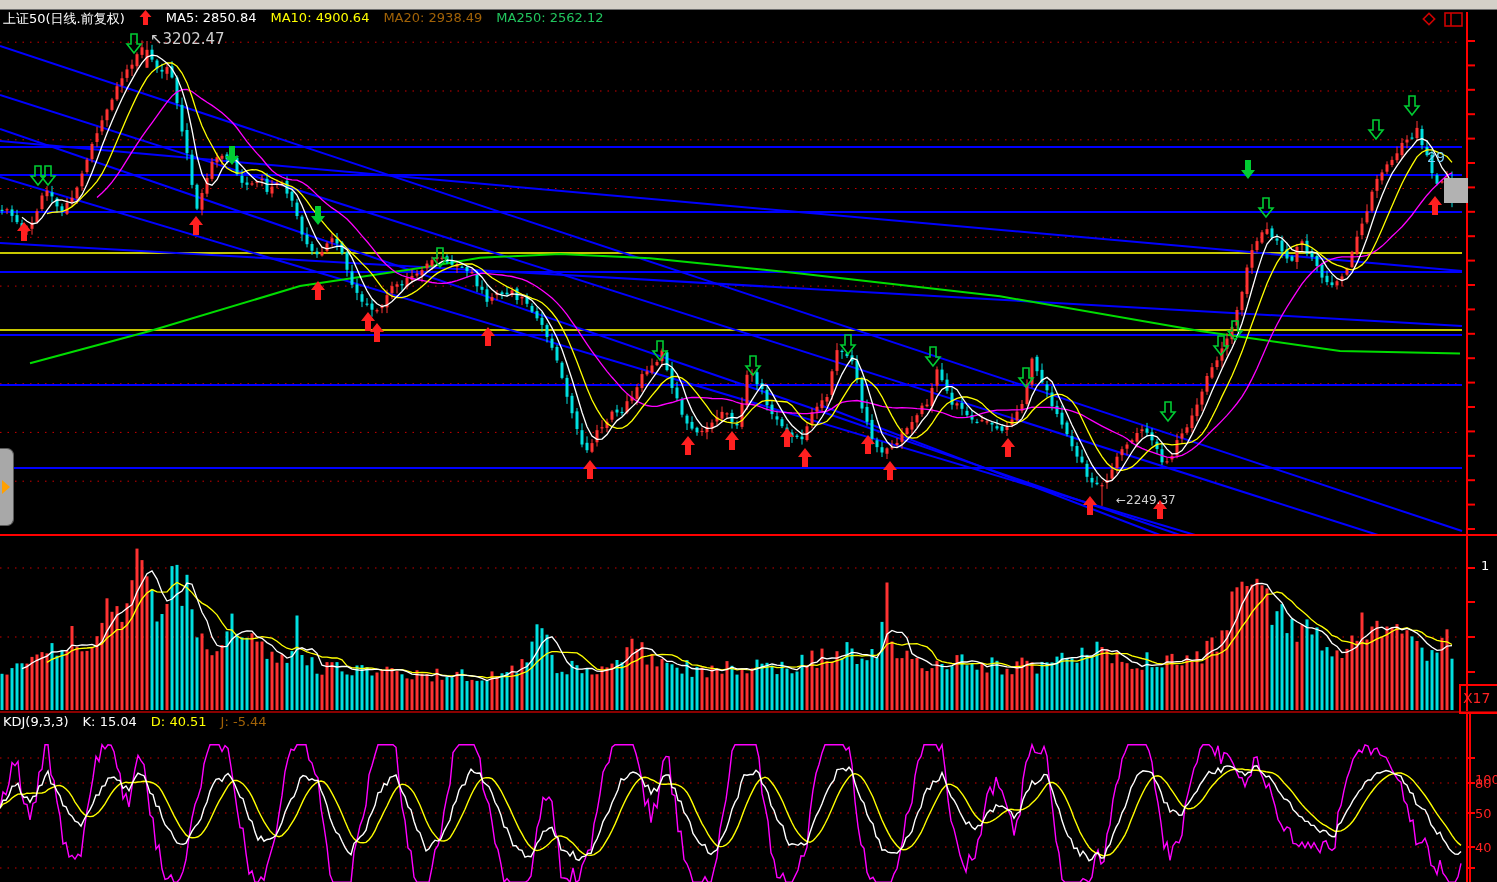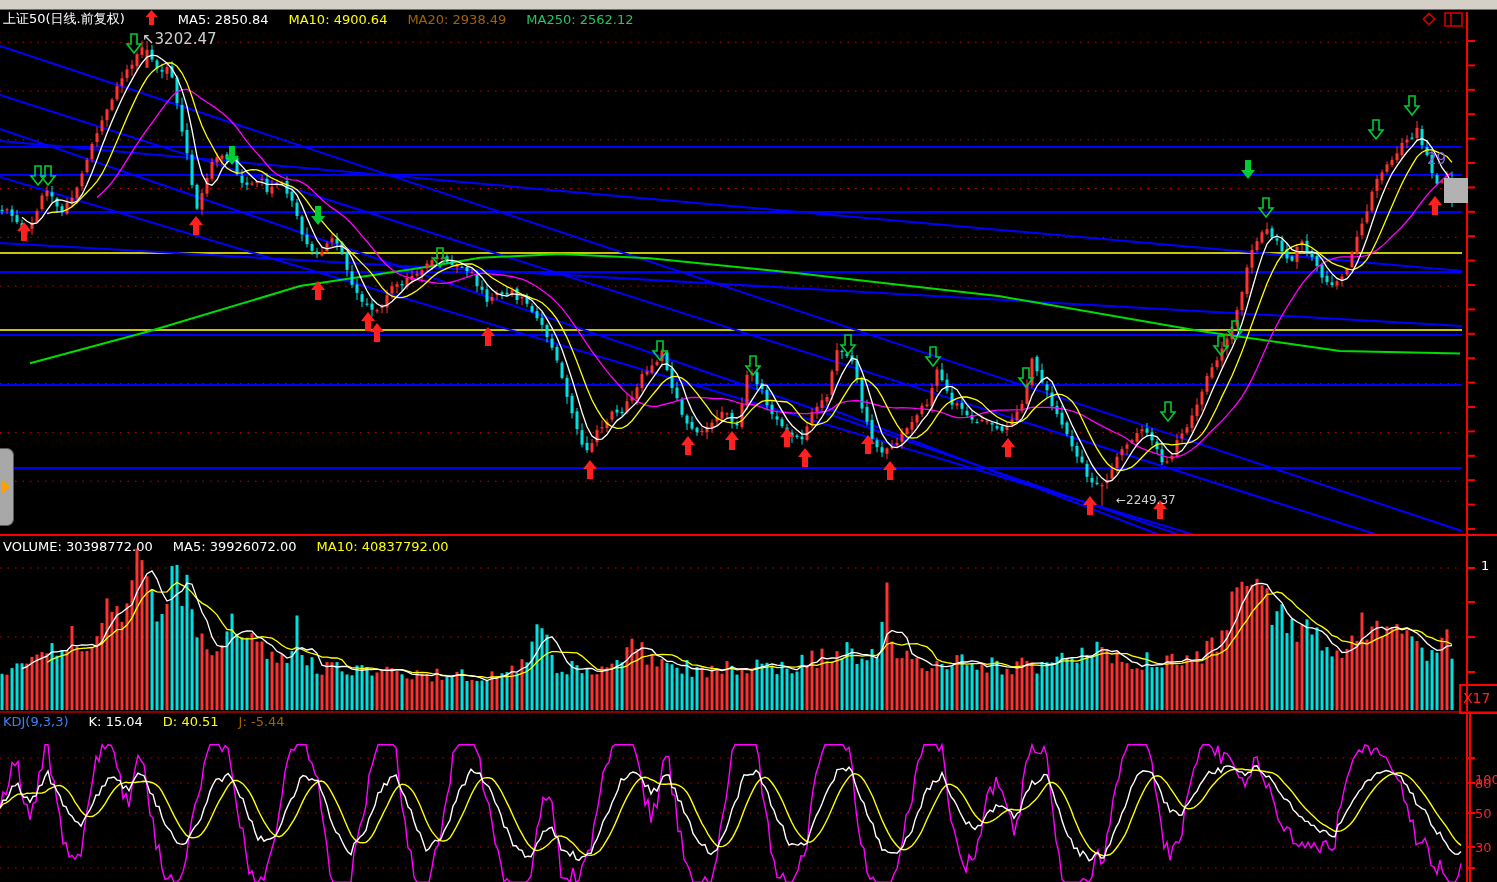--- a/index.html
+++ b/index.html
@@ -1,30 +1,30 @@
 <!DOCTYPE html>
 <html><head>
 <meta charset="utf-8">
 <style>
   html,body{margin:0;padding:0;background:#000;}
   #app{position:relative;width:1497px;height:882px;background:#000;overflow:hidden;
        font-family:"DejaVu Sans","Liberation Sans",sans-serif;}
   #titlebar{position:absolute;left:0;top:0;width:1497px;height:9px;background:#d4d0c8;
             border-bottom:1px solid #6f6f6f;z-index:4;}
   #chart-svg{position:absolute;left:0;top:0;z-index:1;}
-  .hdr{position:absolute;display:flex;align-items:center;gap:20px;font-size:13px;
+  .hdr{position:absolute;display:flex;gap:14px;font-size:13px;
        white-space:nowrap;z-index:3;letter-spacing:0;}
   #price-header{left:3px;top:10px;}
   #volume-header{left:3px;top:539px;}
   #kdj-header{left:3px;top:714px;}
-  .w{color:#ffffff;} .y{color:#ffff00;} .m{color:#a16207;} .g{color:#22c55e;} .dim{color:#3b82f6;}
+  .w{color:#ffffff;} .y{color:#ffff00;} .m{color:#a16207;} .g{color:#22c55e;} .dim{color:#ffffff;}
   .overlay{position:absolute;z-index:2;white-space:nowrap;}
-  #high-label{left:142px;top:30px;color:#d0d0d0;font-size:15px;}
+  #high-label{left:150px;top:30px;color:#d0d0d0;font-size:15px;}
   #low-label{left:1116px;top:493px;color:#d0d0d0;font-size:12px;}
-  #partial-price{left:1427px;top:150px;color:#8b5cf6;font-size:15px;}
+  #partial-price{left:1427px;top:150px;color:#7dd3fc;font-size:15px;font-family:Liberation Mono, monospace;}
   #price-tag{left:1444px;top:178px;width:24px;height:25px;background:#b2b2b2;}
   #vol-axis-label{left:1481px;top:558px;color:#ffffff;font-size:13px;}
   .kdj-axis-label{left:1475px;color:#ff2222;font-size:13px;width:22px;overflow:hidden;}
   #x17-box{left:1459px;top:684px;width:36px;height:26px;border:2px solid #ff0000;
            color:#ff2222;font-size:14px;line-height:24px;padding-left:2px;overflow:hidden;}
   #win-icons{position:absolute;left:1420px;top:10px;z-index:4;display:flex;gap:6px;}
   #left-handle{position:absolute;left:0;top:448px;width:13px;height:76px;background:#a8a8a8;
                border:1px solid #5a5a5a;border-left:none;border-radius:0 7px 7px 0;z-index:4;}
   #left-handle .tri{position:absolute;left:2px;top:31px;width:0;height:0;
                     border-top:7px solid transparent;border-bottom:7px solid transparent;
@@ -1055,42 +1055,37 @@
   <div id="win-icons">
     <span><svg width="18" height="18" viewBox="0 0 18 18">
           <rect x="5" y="5" width="8" height="8" transform="rotate(45 9 9)" fill="none" stroke="#cc0000" stroke-width="1.6"></rect>
         </svg></span>
     <span><svg width="20" height="18" viewBox="0 0 20 18">
           <rect x="1" y="3" width="17" height="13" fill="none" stroke="#cc0000" stroke-width="1.6"></rect>
           <line x1="7" y1="3" x2="7" y2="16" stroke="#cc0000" stroke-width="1.6"></line>
         </svg></span>
   </div>
 
-  <div id="volume-header" class="hdr">
-    <span class="w">VOLUME: 30398772.00</span>
-    <span class="w">MA5: 39926072.00</span>
-    <span class="y">MA10: 40837792.00</span>
-  </div>
 
   <div id="kdj-header" class="hdr">
     <span class="dim">KDJ(9,3,3)</span>
     <span class="w">K: 15.04</span>
     <span class="y">D: 40.51</span>
     <span class="m">J: -5.44</span>
   </div>
 
   <div id="high-label" class="overlay">↖3202.47</div>
   <div id="low-label" class="overlay">←2249.37</div>
   <div id="partial-price" class="overlay">29</div>
   <div id="price-tag" class="overlay"></div>
   <div id="vol-axis-label" class="overlay">1</div>
 
   <div class="overlay kdj-axis-label" style="top:751px;margin-top:21px;">100</div>
   <div class="overlay kdj-axis-label" style="top:776px;">80</div>
   <div class="overlay kdj-axis-label" style="top:806px;">50</div>
-  <div class="overlay kdj-axis-label" style="top:840px;">30</div>
+  <div class="overlay kdj-axis-label" style="top:840px;">40</div>
 
   <div id="x17-box" class="overlay">X17</div>
 
   <div id="left-handle">
     <div class="tri"></div>
   </div>
 </div>
 
 </body></html>

